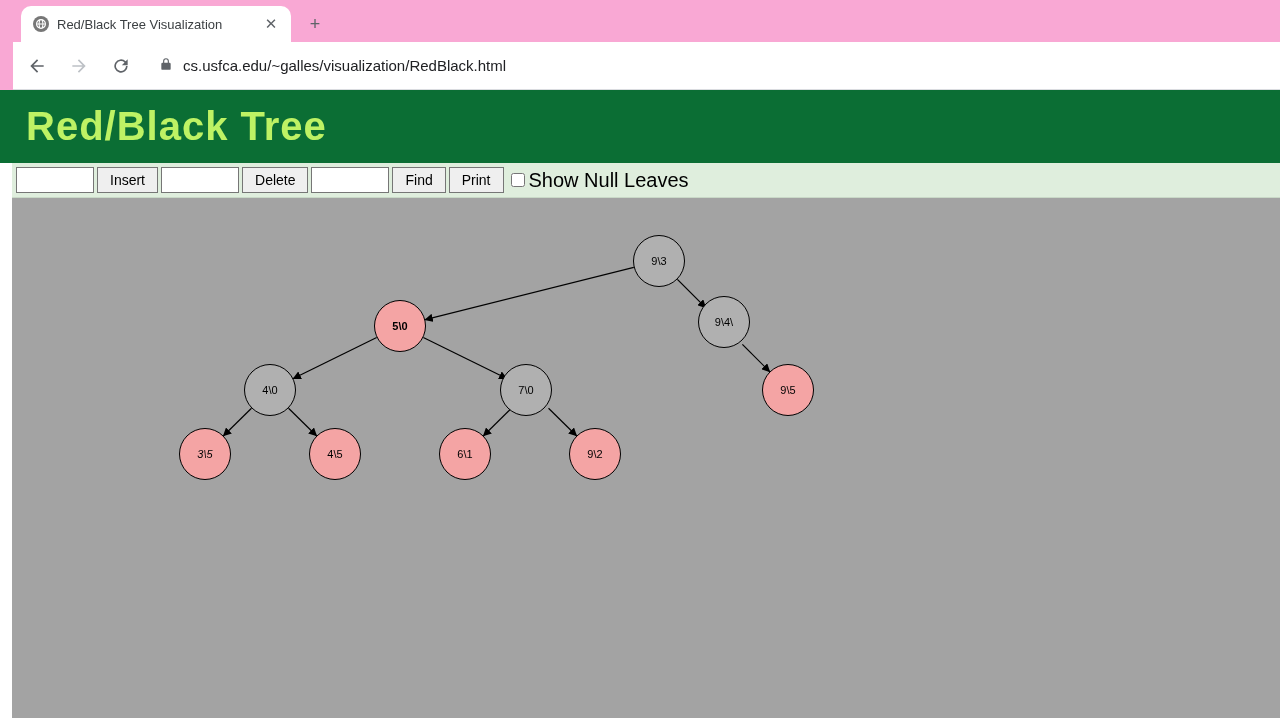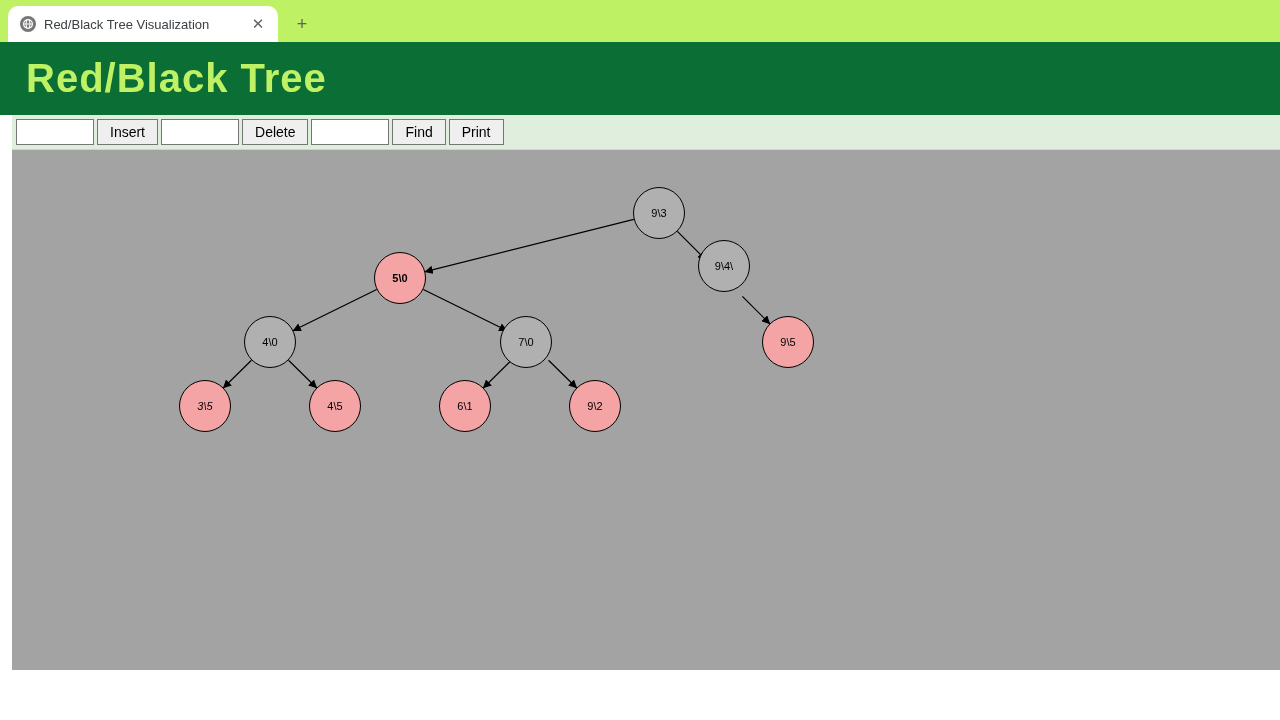--- a/index.html
+++ b/index.html
@@ -1,19 +1,19 @@
 <!DOCTYPE html>
 <html><head>
 <meta charset="utf-8">
 <style>
   * { box-sizing: border-box; margin: 0; padding: 0; }
   body { font-family: Arial, sans-serif; width: 1280px; height: 720px; overflow: hidden; background: #fff; }
 
   
-  .browser-chrome { background: #bef264; }
+  .browser-chrome { background: #f9a8d4; padding-left: 13px; }
   .tab-strip { display: flex; align-items: flex-end; height: 42px; padding-left: 8px; }
   .tab {
     display: flex; align-items: center; gap: 8px;
     background: #fff; height: 36px; padding: 0 12px 0 12px;
     border-top-left-radius: 10px; border-top-right-radius: 10px;
     min-width: 270px; max-width: 310px;
     font-size: 13px; color: #3c4043;
     position: relative;
   }
   .tab .favicon {
@@ -108,34 +108,63 @@
         <svg viewBox="0 0 24 24">
             <path d="M12 2a10 10 0 100 20 10 10 0 000-20zm7.9 9h-3.1a16 16 0 00-1.3-5.4A8 8 0 0119.9 11zM12 4c1 0 2.4 2.5 2.8 7H9.2C9.6 6.5 11 4 12 4zM8.5 5.6A16 16 0 007.2 11H4.1a8 8 0 014.4-5.4zM4.1 13h3.1a16 16 0 001.3 5.4A8 8 0 014.1 13zM12 20c-1 0-2.4-2.5-2.8-7h5.6c-.4 4.5-1.8 7-2.8 7zm3.5-1.6a16 16 0 001.3-5.4h3.1a8 8 0 01-4.4 5.4z"></path>
           </svg>
       </span>
       <span class="tab-title">Red/Black Tree Visualization</span>
       <span class="tab-close">✕</span>
     </div>
     <div class="new-tab">+</div>
   </div>
 
+  <div class="toolbar">
+    <div class="nav-btn">
+      <svg viewBox="0 0 24 24">
+          <path d="M20 11H7.8l5.6-5.6L12 4l-8 8 8 8 1.4-1.4L7.8 13H20z"></path>
+        </svg>
+    </div>
+    <div class="nav-btn disabled">
+      <svg viewBox="0 0 24 24">
+          <path d="M4 13h12.2l-5.6 5.6L12 20l8-8-8-8-1.4 1.4L16.2 11H4z"></path>
+        </svg>
+    </div>
+    <div class="nav-btn">
+      <svg viewBox="0 0 24 24">
+          <path d="M17.65 6.35A8 8 0 1020 12h-2a6 6 0 11-1.76-4.24L13 11h7V4l-2.35 2.35z"></path>
+        </svg>
+    </div>
+    <div class="addr-bar">
+      <span class="lock-icon">
+        <svg viewBox="0 0 24 24">
+            <path d="M12 2a5 5 0 00-5 5v3H6a2 2 0 00-2 2v8a2 2 0 002 2h12a2 2 0 002-2v-8a2 2 0 00-2-2h-1V7a5 5 0 00-5-5zm-3 5a3 3 0 116 0v3H9V7z"></path>
+          </svg>
+      </span>
+      <span>cs.usfca.edu/~galles/visualization/RedBlack.html</span>
+    </div>
+  </div>
 </div>
 
 <div class="page-header">
   <h1>Red/Black Tree</h1>
 </div>
 
 <div class="controls">
   <input type="text" value="" style="">
   <button>Insert</button>
   <input type="text" value="" style="">
   <button>Delete</button>
   <input type="text" value="" style="">
   <button>Find</button>
   <button>Print</button>
+  <label>
+    <input type="checkbox" style="">
+    <span>Show Null Leaves</span>
+  </label>
 </div>
 
 <div class="canvas-area" id="canvas">
   <svg class="edges" id="edges">
     <defs>
       <marker id="arrow" viewBox="0 0 10 10" refX="9" refY="5" markerWidth="7" markerHeight="7" orient="auto-start-reverse">
         <path d="M 0 0 L 10 5 L 0 10 z" fill="#000"></path>
       </marker>
     </defs>
   <line x1="621.7820328513983" y1="69.32883345428229" x2="413.21796714860176" y2="121.67116654571771" stroke="#000" stroke-width="1.2" marker-end="url(#arrow)"></line>
@@ -143,21 +172,21 @@
       <line x1="364.673562422946" y1="139.4837846533189" x2="281.326437577054" y2="180.5162153466811" stroke="#000" stroke-width="1.2" marker-end="url(#arrow)"></line>
       <line x1="411.326437577054" y1="139.4837846533189" x2="494.673562422946" y2="180.5162153466811" stroke="#000" stroke-width="1.2" marker-end="url(#arrow)"></line>
       <line x1="730.3847763108503" y1="146.38477631085024" x2="757.6152236891497" y2="173.61522368914976" stroke="#000" stroke-width="1.2" marker-end="url(#arrow)"></line>
       <line x1="239.47326269434132" y1="210.24171057787933" x2="211.52673730565868" y2="237.75828942212067" stroke="#000" stroke-width="1.2" marker-end="url(#arrow)"></line>
       <line x1="276.5267373056587" y1="210.24171057787933" x2="304.4732626943413" y2="237.75828942212067" stroke="#000" stroke-width="1.2" marker-end="url(#arrow)"></line>
       <line x1="499.4732626943413" y1="210.24171057787933" x2="471.5267373056587" y2="237.75828942212067" stroke="#000" stroke-width="1.2" marker-end="url(#arrow)"></line>
       <line x1="536.5267373056587" y1="210.24171057787933" x2="564.4732626943413" y2="237.75828942212067" stroke="#000" stroke-width="1.2" marker-end="url(#arrow)"></line>
     </svg>
 <div class="node black" style="left: 647px; top: 63px;">9\3</div>
     <div class="node red" style="left: 388px; top: 128px; font-weight: bold;">5\0</div>
-    <div class="node black" style="left: 712px; top: 116px;">9\4\</div>
+    <div class="node black" style="left: 712px; top: 124px;">9\4\</div>
     <div class="node black" style="left: 258px; top: 192px;">4\0</div>
     <div class="node black" style="left: 514px; top: 192px;">7\0</div>
     <div class="node red" style="left: 776px; top: 192px;">9\5</div>
     <div class="node red" style="left: 193px; top: 256px; font-style: italic;">3\5</div>
     <div class="node red" style="left: 323px; top: 256px;">4\5</div>
     <div class="node red" style="left: 453px; top: 256px;">6\1</div>
     <div class="node red" style="left: 583px; top: 256px;">9\2</div>
   </div>
 
 </body></html>

